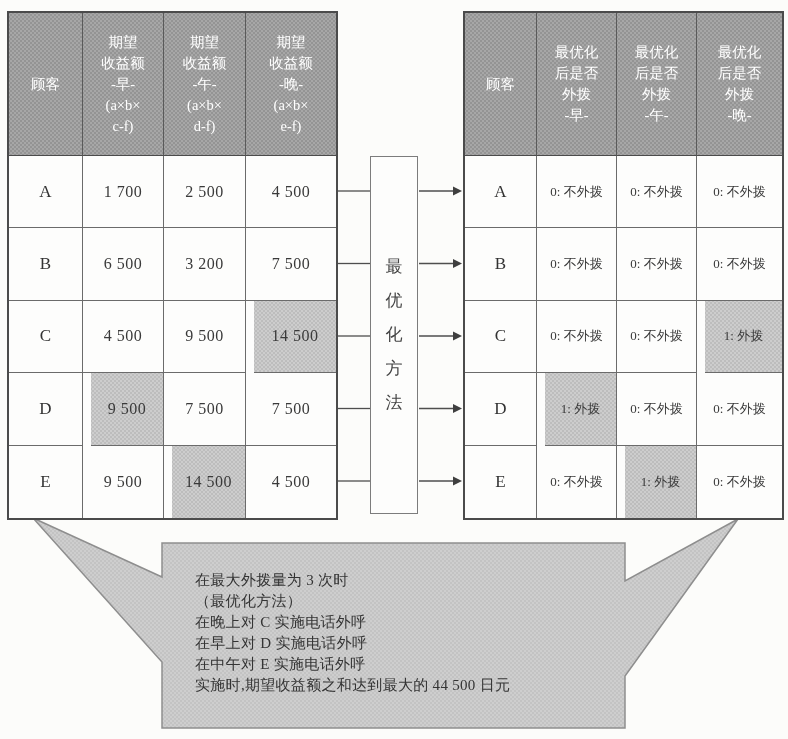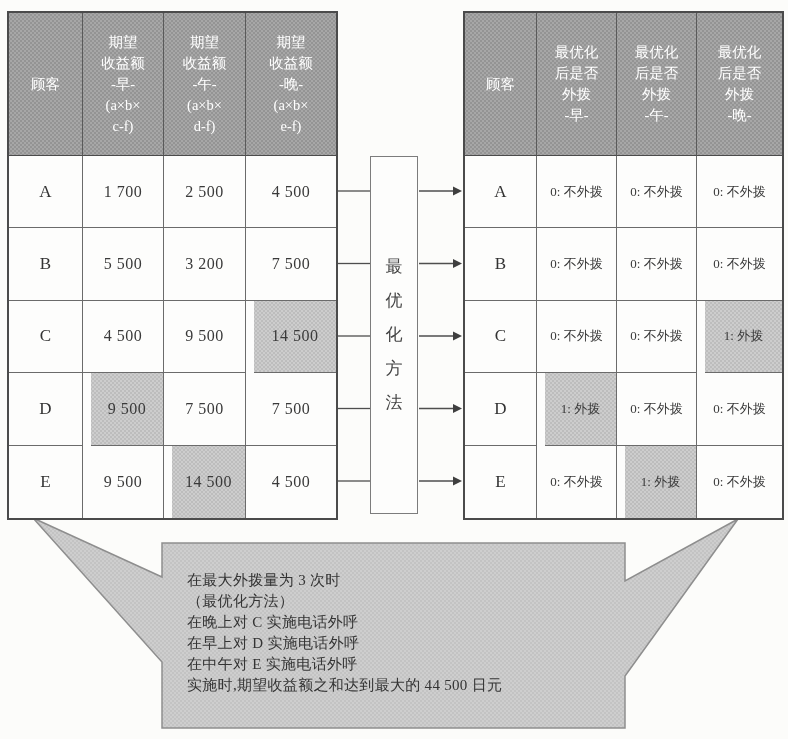--- a/index.html
+++ b/index.html
@@ -45,21 +45,21 @@
   
   #mid-box{
     position:absolute;left:370px;top:156px;width:48px;height:358px;
     border:1px solid #7c7c7c;background:#fdfdfc;box-sizing:border-box;
     display:flex;align-items:center;justify-content:center;text-align:center;
     font-size:17px;line-height:34px;white-space:pre-line;color:#444444;
   }
 
   
   #callout-text{
-    position:absolute;left:187px;top:570px;width:420px;
+    position:absolute;left:195px;top:570px;width:420px;
     font-size:15px;line-height:21px;white-space:pre-line;color:#343434;
     letter-spacing:.3px;
   }
 </style>
 </head>
 <body>
 
 <div id="canvas">
 
   <svg id="connector-layer" viewBox="0 0 788 739" xmlns="http://www.w3.org/2000/svg">
@@ -124,21 +124,21 @@
 e-f)</div>
     </div>
     <div class="trow">
       <div class="cell label">A</div>
       <div class="cell val">1 700</div>
       <div class="cell val">2 500</div>
       <div class="cell val">4 500</div>
     </div>
     <div class="trow">
       <div class="cell label">B</div>
-      <div class="cell val">5 500</div>
+      <div class="cell val">6 500</div>
       <div class="cell val">3 200</div>
       <div class="cell val">7 500</div>
     </div>
     <div class="trow">
       <div class="cell label">C</div>
       <div class="cell val">4 500</div>
       <div class="cell val">9 500</div>
       <div class="cell val shaded">14 500</div>
     </div>
     <div class="trow">

